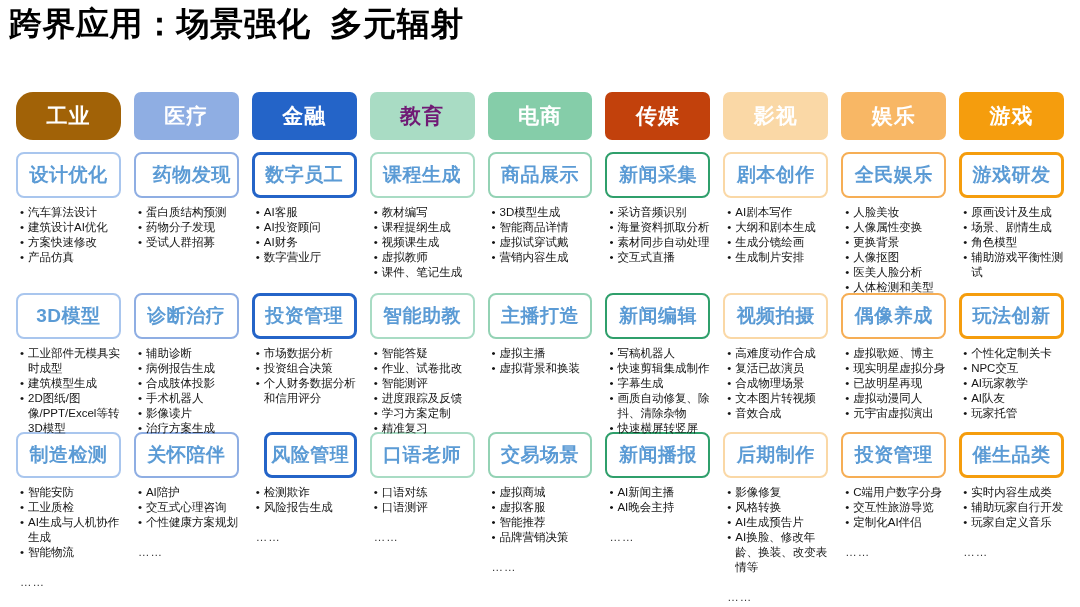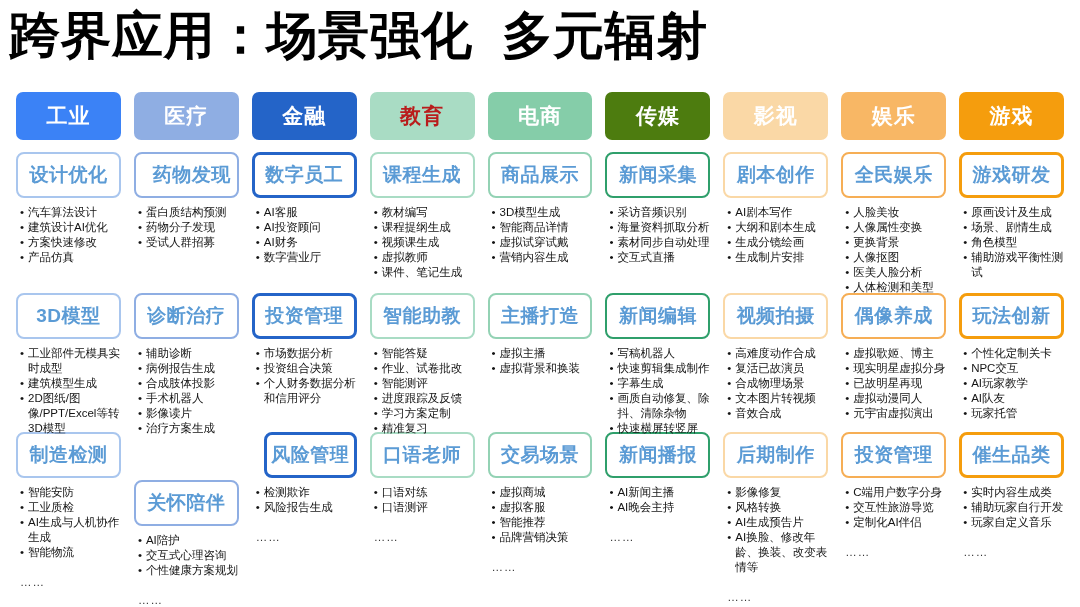--- a/index.html
+++ b/index.html
@@ -3,21 +3,21 @@
 <meta charset="utf-8">
 <style>
   * { margin:0; padding:0; box-sizing:border-box; }
   html,body { background:#e9e9e9; }
   .page {
     position:relative; width:1080px; height:607px; background:#ffffff;
     font-family:"Liberation Sans", sans-serif; overflow:hidden;
   }
   .page-title {
     position:absolute; left:9px; top:2px;
-    font-size:51px; font-weight:900; color:#000;
+    font-size:33px; font-weight:900; color:#000;
     white-space:pre; letter-spacing:0.5px;
   }
   .tabs {
     position:absolute; left:16px; top:92px; width:1048px; height:48px;
     display:flex; gap:13px;
   }
   .tab {
     flex:1; border-radius:7px; display:flex; align-items:center; justify-content:center;
     font-size:21px; font-weight:700; color:#fff; letter-spacing:1px;
   }
@@ -42,26 +42,26 @@
   .item { position:relative; padding-left:8px; }
   .item::before { content:"•"; position:absolute; left:0; top:0; }
   .ellipsis { margin-top:15px; font-size:11.5px; color:#333; letter-spacing:1px; }
 </style>
 </head>
 <body>
 
 <div class="page">
   <div class="page-title">跨界应用：场景强化  多元辐射</div>
   <div class="tabs" id="tabs">
-      <div class="tab" style="background: #3b82f6; color: rgb(255, 255, 255);">工业</div>
+      <div class="tab" style="background: #a16207; color: rgb(255, 255, 255); border-radius: 17px;">工业</div>
       <div class="tab" style="background: rgb(143, 174, 227); color: rgb(255, 255, 255);">医疗</div>
       <div class="tab" style="background: rgb(36, 100, 200); color: rgb(255, 255, 255);">金融</div>
-      <div class="tab" style="background: rgb(169, 220, 196); color: #b91c1c;">教育</div>
+      <div class="tab" style="background: rgb(169, 220, 196); color: #701a75;">教育</div>
       <div class="tab" style="background: rgb(133, 205, 169); color: rgb(255, 255, 255);">电商</div>
-      <div class="tab" style="background: #4d7c0f; color: rgb(255, 255, 255);">传媒</div>
+      <div class="tab" style="background: #c2410c; color: rgb(255, 255, 255);">传媒</div>
       <div class="tab" style="background: rgb(250, 216, 166); color: rgb(255, 255, 255);">影视</div>
       <div class="tab" style="background: rgb(248, 183, 101); color: rgb(255, 255, 255);">娱乐</div>
       <div class="tab" style="background: rgb(245, 157, 13); color: rgb(255, 255, 255);">游戏</div>
     </div>
   <div class="grid" id="grid">
       <div class="column">
         <section class="card row-0">
           <div class="title-box" style="border: 2px solid rgb(169, 198, 238); color: rgb(91, 155, 213);">设计优化</div>
           <div class="items">
             <div class="item">汽车算法设计</div>
@@ -103,21 +103,21 @@
           <div class="items">
             <div class="item">辅助诊断</div>
             <div class="item">病例报告生成</div>
             <div class="item">合成肢体投影</div>
             <div class="item">手术机器人</div>
             <div class="item">影像读片</div>
             <div class="item">治疗方案生成</div>
           </div>
         </section>
         <section class="card row-2">
-          <div class="title-box" style="border: 2px solid rgb(143, 174, 227); color: rgb(91, 155, 213); margin-top: 48px;">关怀陪伴</div>
+          <div class="title-box" style="border: 2px solid rgb(143, 174, 227); color: rgb(91, 155, 213);">关怀陪伴</div>
           <div class="items">
             <div class="item">AI陪护</div>
             <div class="item">交互式心理咨询</div>
             <div class="item">个性健康方案规划</div>
             <div class="ellipsis">……</div>
           </div>
         </section>
       </div>
       <div class="column">
         <section class="card row-0">

